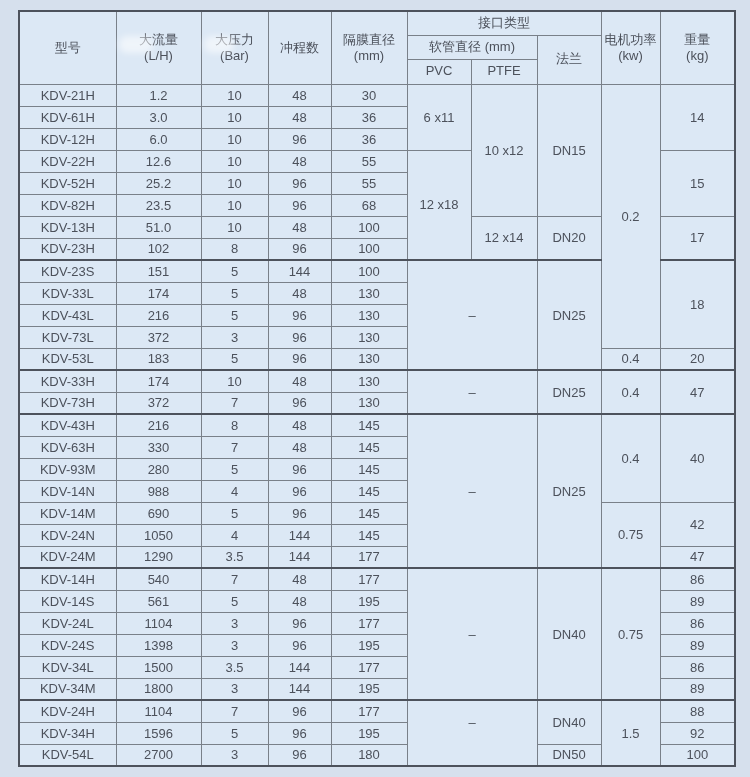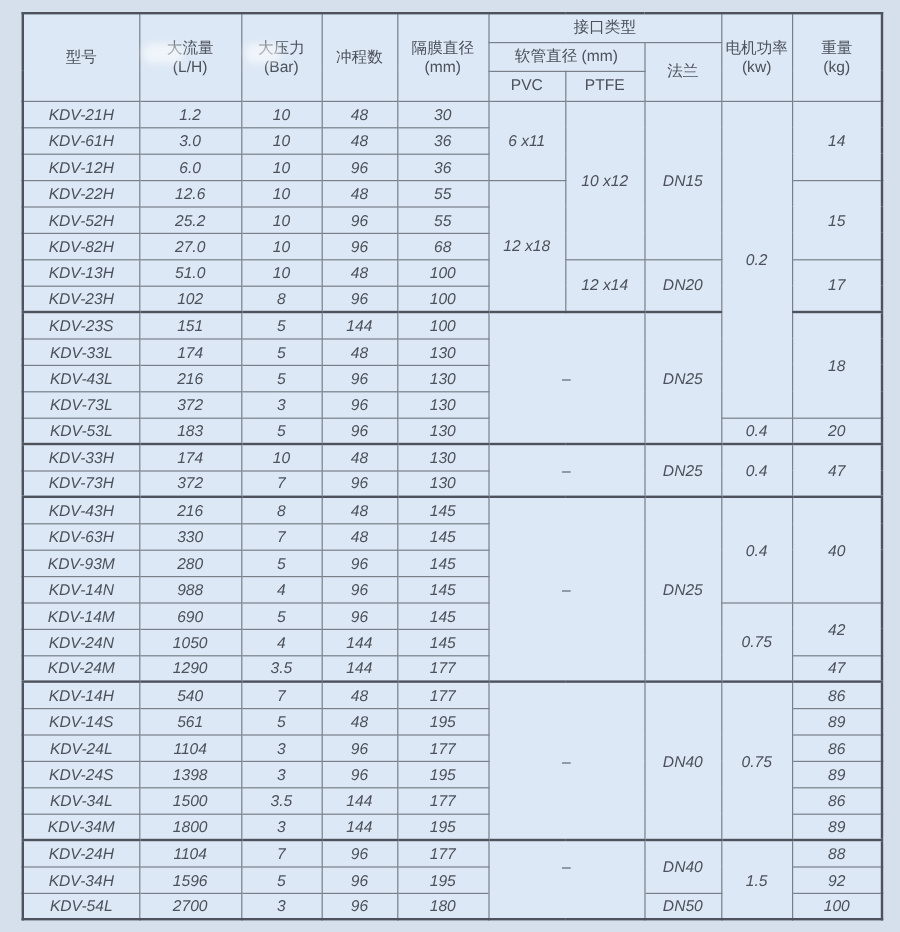--- a/index.html
+++ b/index.html
@@ -43,21 +43,21 @@
   }
   .spec thead th {
     white-space: pre-line;
     line-height: 1.25;
     position: relative;
     margin-left: 23px;
   }
   .spec thead tr:nth-child(1) { height: 24px; }
   .spec thead tr:nth-child(2) { height: 24px; }
   .spec thead tr:nth-child(3) { height: 25px; }
-  .spec tbody tr { height: 22px; font-style: italic; }
+  .spec tbody tr { height: 22px; }
   .spec tbody tr.section-start > td { border-top: 2px solid var(--border-dark); }
   .spec td.bb-hidden { border-bottom-style: hidden; }
   .spec td.bt-hidden { border-top-style: hidden; }
   .smudge {
     position: absolute;
     background: rgba(255, 255, 255, 0.55);
     border-radius: 8px;
     filter: blur(3px);
     pointer-events: none;
   }
@@ -144,21 +144,21 @@
         </tr>
         <tr>
           <td>KDV-52H</td>
           <td>25.2</td>
           <td>10</td>
           <td>96</td>
           <td>55</td>
         </tr>
         <tr>
           <td>KDV-82H</td>
-          <td>27.0</td>
+          <td>23.5</td>
           <td>10</td>
           <td>96</td>
           <td>68</td>
         </tr>
         <tr>
           <td>KDV-13H</td>
           <td>51.0</td>
           <td>10</td>
           <td>48</td>
           <td>100</td>

